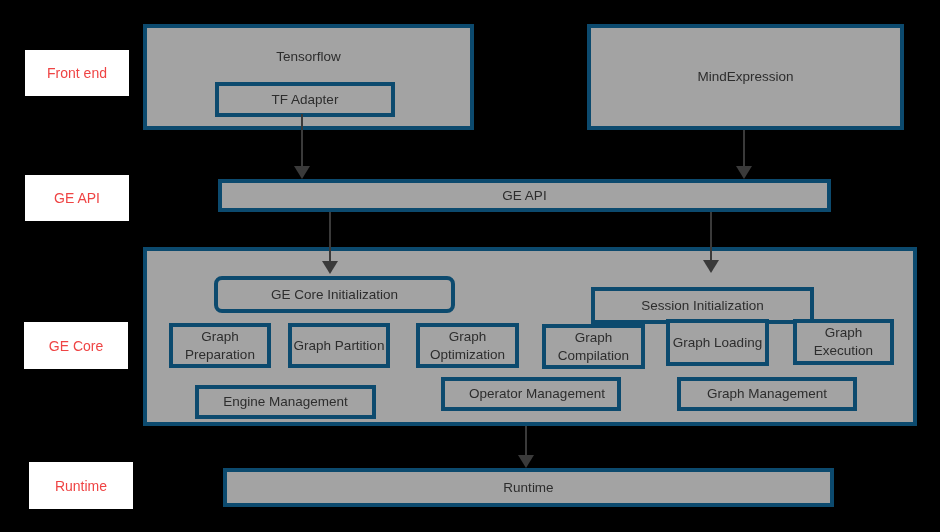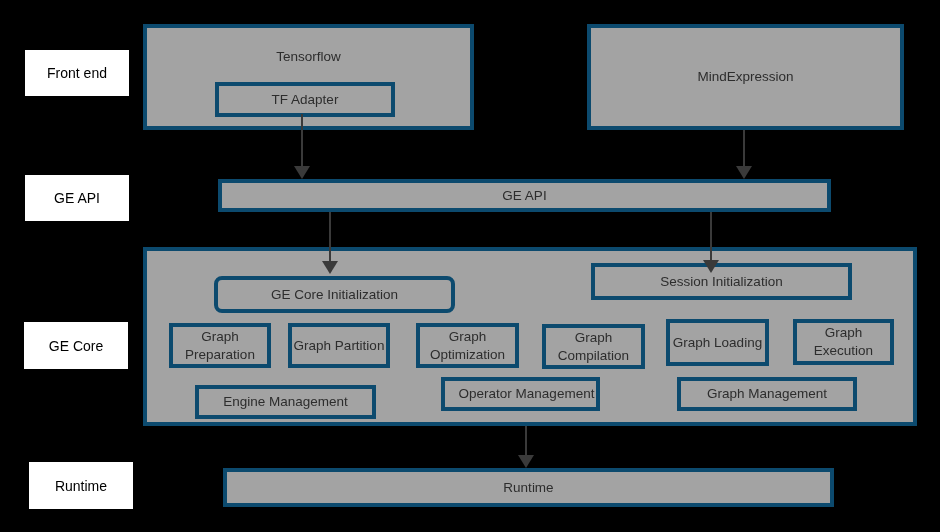--- a/index.html
+++ b/index.html
@@ -4,21 +4,21 @@
 <style>
   html,body{margin:0;padding:0;background:#000;}
   .stage{
     position:relative;width:940px;height:532px;background:#000;
     font-family:"Liberation Sans","DejaVu Sans",sans-serif;color:#2d2d2d;
     overflow:hidden;
   }
   
   .rowlabel{
     position:absolute;background:#fff;display:flex;align-items:center;justify-content:center;
-    font-size:14px;color:#000000;
+    font-size:14px;color:#ef4444;
   }
   #lbl-frontend{left:25px;top:50px;width:104px;height:46px;}
   #lbl-geapi{left:25px;top:175px;width:104px;height:46px;}
   #lbl-gecore{left:24px;top:322px;width:104px;height:47px;}
   #lbl-runtime{left:29px;top:462px;width:104px;height:47px;}
 
   
   .box{
     position:absolute;background:#a3a3a3;border:4px solid #0c4a6e;box-sizing:border-box;
     display:flex;align-items:center;justify-content:center;
@@ -27,29 +27,29 @@
   #box-tensorflow{left:143px;top:24px;width:331px;height:106px;display:block;}
   .tf-title{position:absolute;left:0;top:20px;width:100%;text-align:center;font-size:13.5px;}
   #box-tfadapter{left:68px;top:54px;width:180px;height:35px;}
   #box-mindexpression{left:587px;top:24px;width:317px;height:106px;}
   #bar-geapi{left:218px;top:179px;width:613px;height:33px;}
   #box-gecore{left:143px;top:247px;width:774px;height:179px;display:block;}
   #bar-runtime{left:223px;top:468px;width:611px;height:39px;}
 
   
   #box-gecore-init{left:67px;top:25px;width:241px;height:37px;border-radius:8px;}
-  #box-session-init{left:444px;top:12px;width:261px;height:37px;}
+  #box-session-init{left:444px;top:36px;width:223px;height:37px;}
   #box-graph-preparation{left:22px;top:72px;width:102px;height:45px;}
   #box-graph-partition{left:141px;top:72px;width:102px;height:45px;}
   #box-graph-optimization{left:269px;top:72px;width:103px;height:45px;}
   #box-graph-compilation{left:395px;top:73px;width:103px;height:45px;}
   #box-graph-loading{left:519px;top:68px;width:103px;height:47px;text-align:center;}
   #box-graph-execution{left:646px;top:68px;width:101px;height:46px;}
   #box-engine-mgmt{left:48px;top:126px;width:181px;height:34px;margin-top:8px;}
-  #box-operator-mgmt{left:294px;top:126px;width:159px;height:34px;padding-left:12px;}
+  #box-operator-mgmt{left:294px;top:126px;width:180px;height:34px;padding-left:12px;}
   #box-graph-mgmt{left:530px;top:126px;width:180px;height:34px;}
 
   
   .arrow{position:absolute;width:16px;display:flex;flex-direction:column;align-items:center;z-index:6;}
   .arrow .line{width:2px;background:#3a3a3a;}
   .arrow .head{width:0;height:0;border-left:8px solid transparent;border-right:8px solid transparent;border-top:13px solid #3a3a3a;}
   #arrow-tf{left:294px;top:114px;}      #arrow-tf .line{height:52px;}
   #arrow-me{left:736px;top:130px;}      #arrow-me .line{height:36px;}
   #arrow-api-left{left:322px;top:212px;}#arrow-api-left .line{height:49px;}
   #arrow-api-right{left:703px;top:212px;}#arrow-api-right .line{height:48px;}

